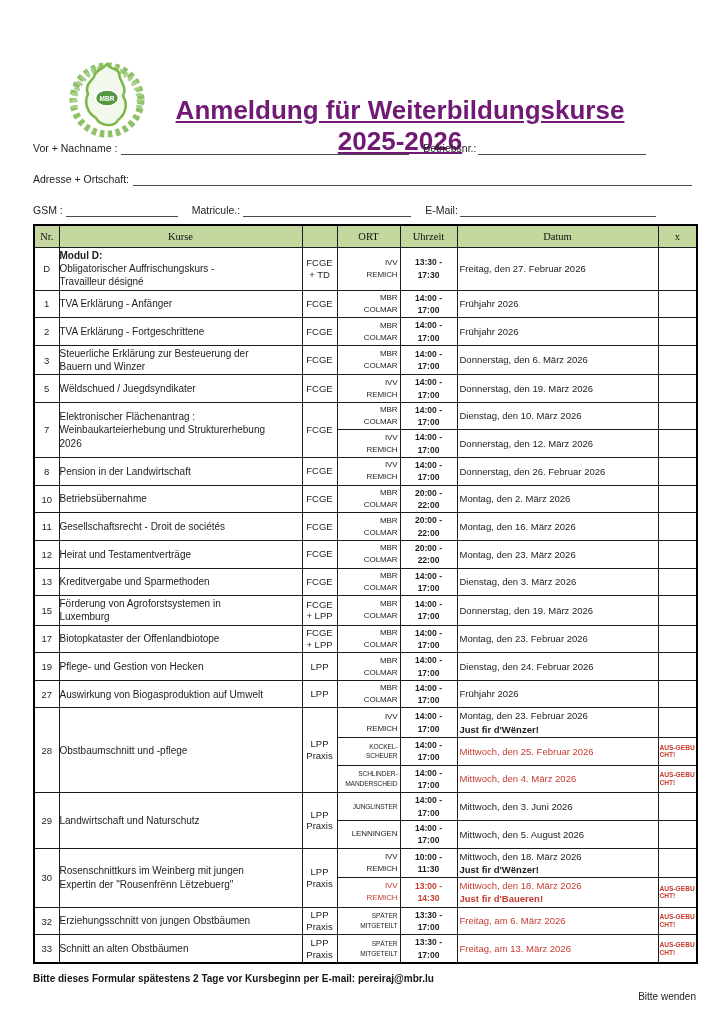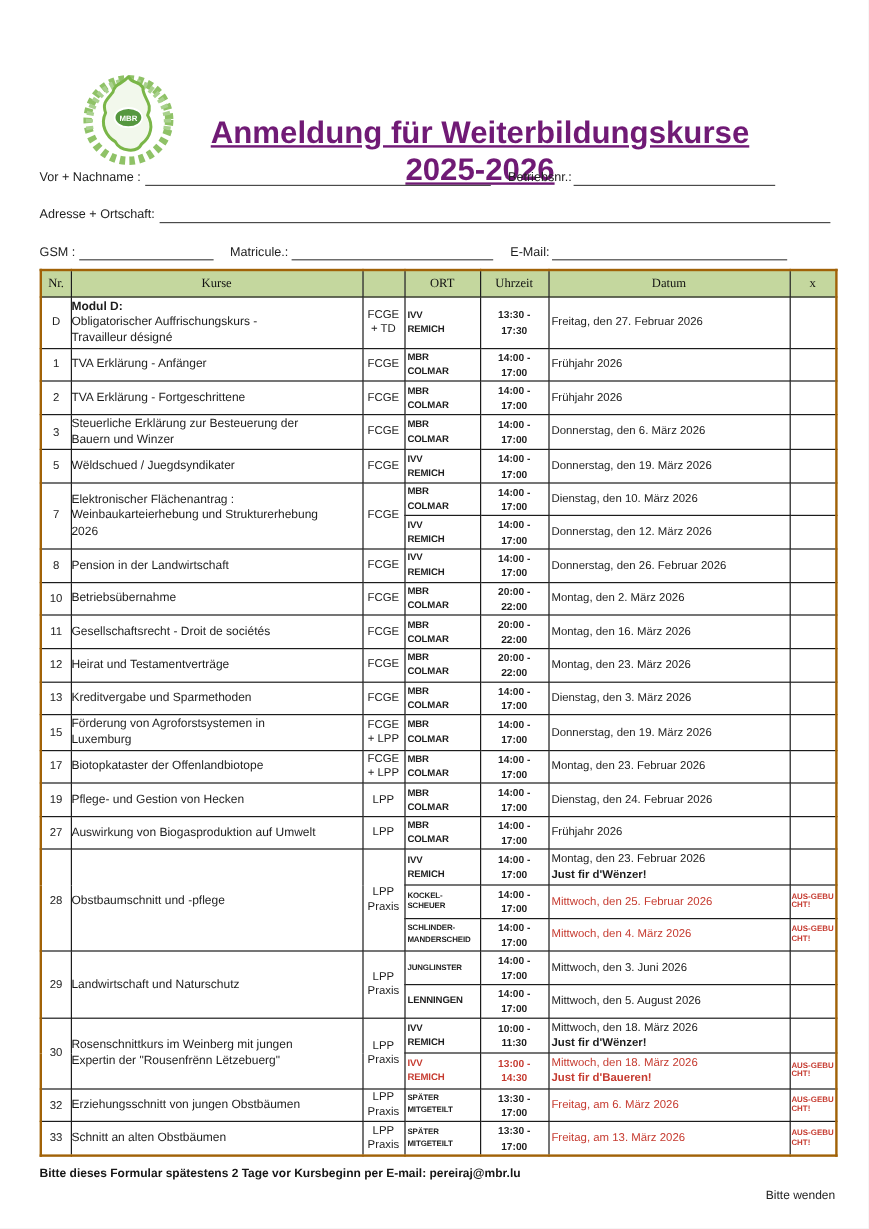--- a/index.html
+++ b/index.html
@@ -27,30 +27,30 @@
   .u-addr{flex:1;margin-left:4px;margin-right:4px;}
   .u-gsm{width:112px;margin-left:3px;}
   .u-matr{width:168px;margin-left:3px;}
   .u-mail{flex:1;margin-left:2px;margin-right:40px;}
   
   .grid{
     position:absolute;left:33px;top:224px;width:663px;
     border-collapse:collapse;table-layout:fixed;
   }
   .grid th,.grid td{border:1.5px solid #1c1c1c;padding:1px 2px;vertical-align:middle;}
-  .grid{border:2px solid #a16207;}
+  .grid{border:2px solid #000000;}
   .grid thead th{
     background:#c4d79e;font-family:"Liberation Serif",serif;font-weight:400;
     font-size:10.5px;height:19px;text-align:center;color:#111;
   }
   .grid tbody tr{height:26px;}
   td.c-nr{text-align:center;font-size:9.5px;}
   td.c-course{font-size:10px;line-height:1.32;padding-left:0;}
   td.c-type{text-align:center;font-size:9.5px;line-height:1.25;}
-  td.c-ort{text-align:left;font-weight:bold;font-size:8px;line-height:1.5;letter-spacing:-0.1px;}
+  td.c-ort{text-align:right;font-weight:normal;font-size:8px;line-height:1.5;letter-spacing:-0.1px;}
   td.c-ort.small{font-size:6.6px;line-height:1.45;}
   td.c-time{text-align:center;font-weight:bold;font-size:8.5px;line-height:1.45;}
   td.c-date{text-align:left;font-size:9.5px;line-height:1.4;}
   td.c-x{font-size:6.6px;font-weight:bold;padding:0 1px;}
   .soldout{display:block;word-break:break-all;line-height:1.15;color:var(--red);}
   .bold{font-weight:bold;}
   .red{color:var(--red);}
   
   .footer-note{position:absolute;left:33px;top:973px;font-size:10px;font-weight:bold;color:#161616;}
   .footer-turn{position:absolute;right:28px;top:991px;font-size:10px;color:#222;}

